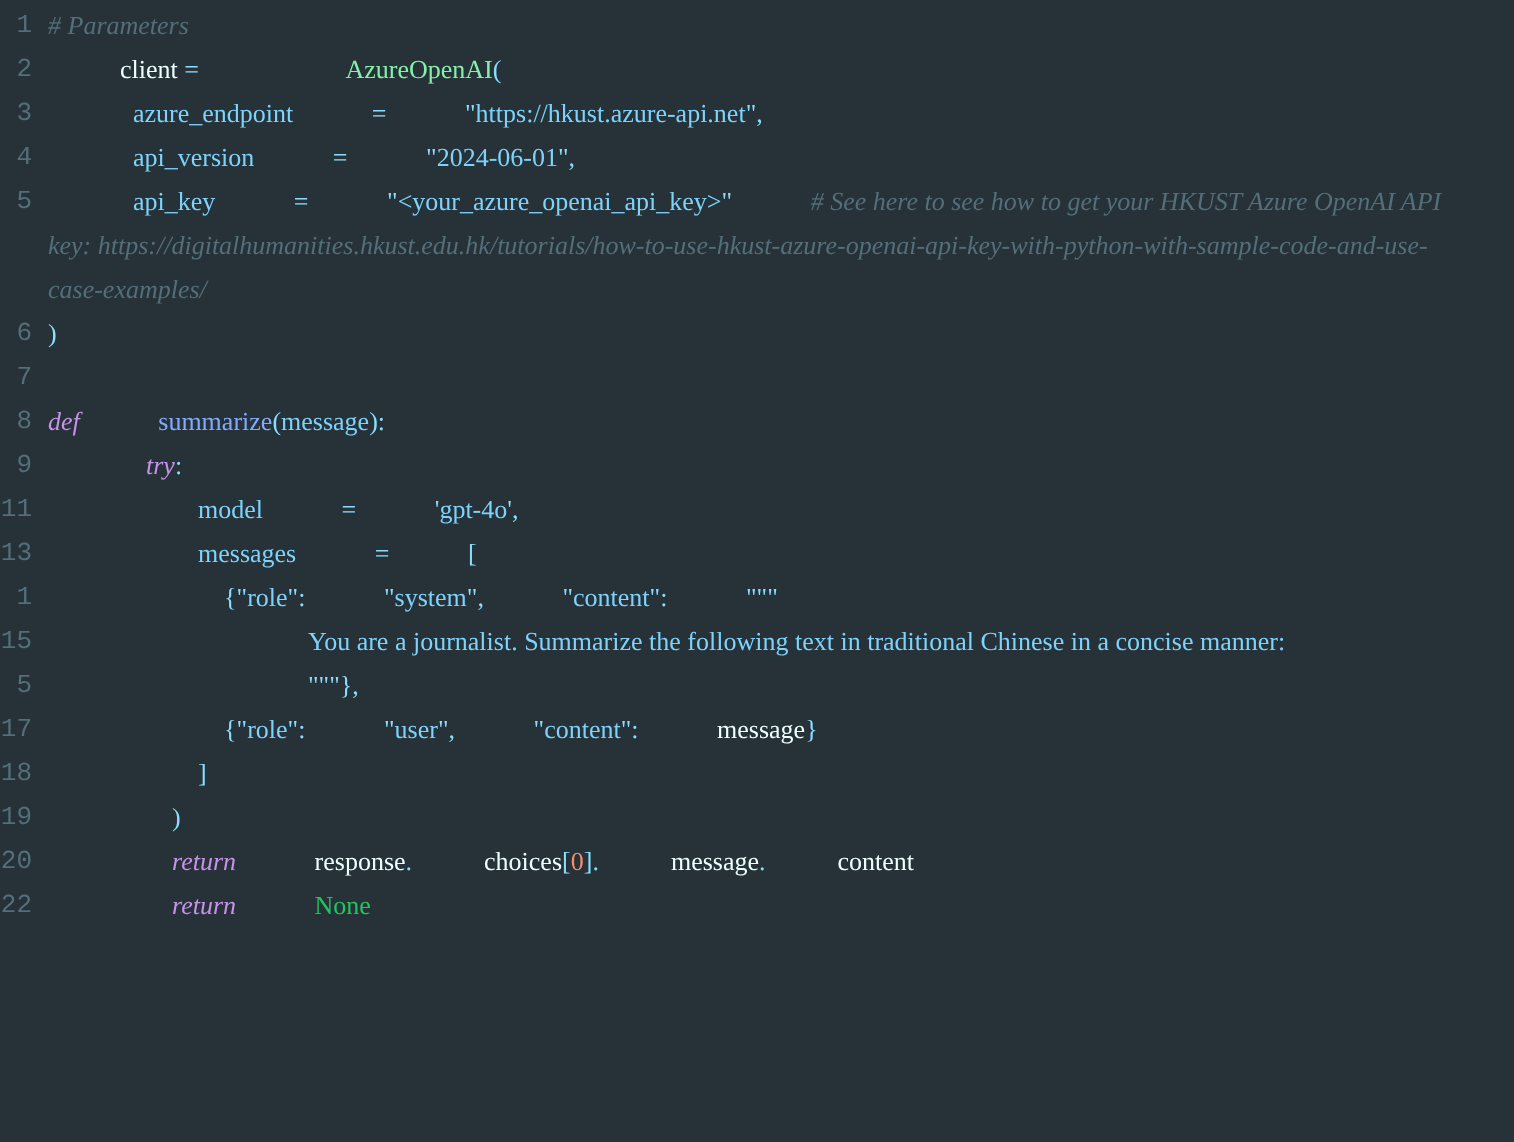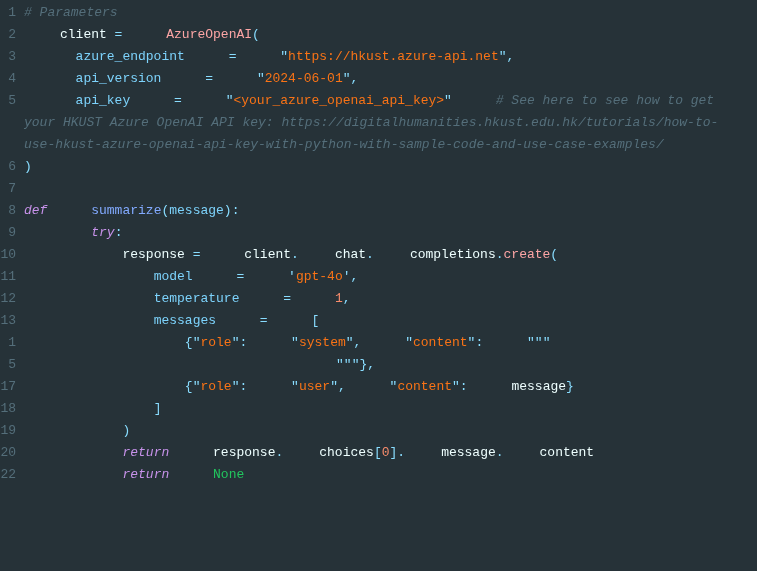--- a/index.html
+++ b/index.html
@@ -27,32 +27,33 @@
     padding-right: 8px;
     color: #546E7A;
     flex-shrink: 0;
     user-select: none;
   }
   .code {
     flex: 1;
     white-space: pre-wrap;
     word-break: break-word;
     padding-right: 17px;
+    font-family: Liberation Serif, serif;
   }
   .c-comment { color: #546E7A; font-style: italic; }
   .c-white   { color: #EEFFFF; margin-left: 36px; }
   .c-keyword { color: #C792EA; font-style: italic; }
   .c-op      { color: #89DDFF; }
   .c-punct   { color: #89DDFF; }
   .c-func    { color: #82AAFF; text-align: center; }
   .c-param   { color: #7dd3fc; }
-  .c-string  { color: #f97316; }
+  .c-string  { color: #7dd3fc; }
   .c-num     { color: #F78C6C; }
   .c-const   { color: #22c55e; }
-  .c-call    { color: #fca5a5; }
+  .c-call    { color: #86efac; margin-left: 34px; }
 </style>
 </head>
 <body>
 
 <div class="editor" id="editor-root">
     <div class="line">
       <div class="gutter">1</div>
       <div class="code"><span class="c-comment"># Parameters</span></div>
     </div>
     <div class="line">
@@ -81,38 +82,34 @@
     </div>
     <div class="line">
       <div class="gutter">8</div>
       <div class="code"><span class="c-keyword">def</span><span class="c-white"> </span><span class="c-func">summarize</span><span class="c-punct">(</span><span class="c-param">message</span><span class="c-punct">):</span></div>
     </div>
     <div class="line">
       <div class="gutter">9</div>
       <div class="code"><span class="c-white">    </span><span class="c-keyword">try</span><span class="c-punct">:</span></div>
     </div>
     <div class="line">
-      <div class="gutter">10</div>
-      <div class="code"><span class="c-white">        response </span><span class="c-op">=</span><span class="c-white"> client</span><span class="c-punct">.</span><span class="c-white">chat</span><span class="c-punct">.</span><span class="c-white">completions</span><span class="c-punct">.</span><span class="c-call">create</span><span class="c-punct">(</span></div>
-    </div>
-    <div class="line">
       <div class="gutter">11</div>
       <div class="code"><span class="c-white">            </span><span class="c-param">model</span><span class="c-white"> </span><span class="c-op">=</span><span class="c-white"> </span><span class="c-punct">'</span><span class="c-string">gpt-4o</span><span class="c-punct">'</span><span class="c-punct">,</span></div>
-    </div>
-    <div class="line">
-      <div class="gutter">12</div>
-      <div class="code"><span class="c-white">            </span><span class="c-param">temperature</span><span class="c-white"> </span><span class="c-op">=</span><span class="c-white"> </span><span class="c-num">1</span><span class="c-punct">,</span></div>
     </div>
     <div class="line">
       <div class="gutter">13</div>
       <div class="code"><span class="c-white">            </span><span class="c-param">messages</span><span class="c-white"> </span><span class="c-op">=</span><span class="c-white"> </span><span class="c-punct">[</span></div>
     </div>
     <div class="line">
       <div class="gutter">1</div>
       <div class="code"><span class="c-white">                </span><span class="c-punct">{</span><span class="c-punct">"</span><span class="c-string">role</span><span class="c-punct">"</span><span class="c-punct">:</span><span class="c-white"> </span><span class="c-punct">"</span><span class="c-string">system</span><span class="c-punct">"</span><span class="c-punct">,</span><span class="c-white"> </span><span class="c-punct">"</span><span class="c-string">content</span><span class="c-punct">"</span><span class="c-punct">:</span><span class="c-white"> </span><span class="c-punct">"""</span></div>
+    </div>
+    <div class="line">
+      <div class="gutter">15</div>
+      <div class="code"><span class="c-string">                                        You are a journalist. Summarize the following text in traditional Chinese in a concise manner:</span></div>
     </div>
     <div class="line">
       <div class="gutter">5</div>
       <div class="code"><span class="c-string">                                        </span><span class="c-punct">"""</span><span class="c-punct">},</span></div>
     </div>
     <div class="line">
       <div class="gutter">17</div>
       <div class="code"><span class="c-white">                </span><span class="c-punct">{</span><span class="c-punct">"</span><span class="c-string">role</span><span class="c-punct">"</span><span class="c-punct">:</span><span class="c-white"> </span><span class="c-punct">"</span><span class="c-string">user</span><span class="c-punct">"</span><span class="c-punct">,</span><span class="c-white"> </span><span class="c-punct">"</span><span class="c-string">content</span><span class="c-punct">"</span><span class="c-punct">:</span><span class="c-white"> message</span><span class="c-punct">}</span></div>
     </div>
     <div class="line">

